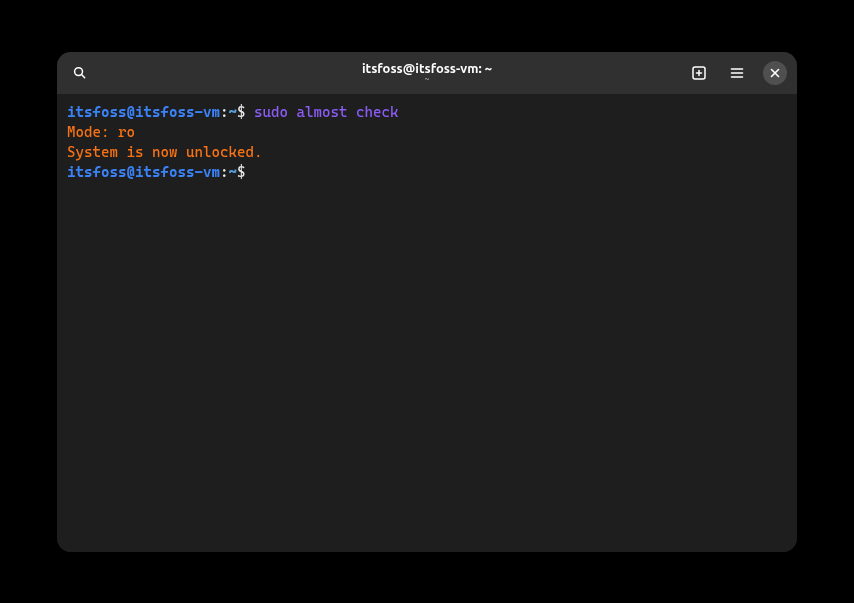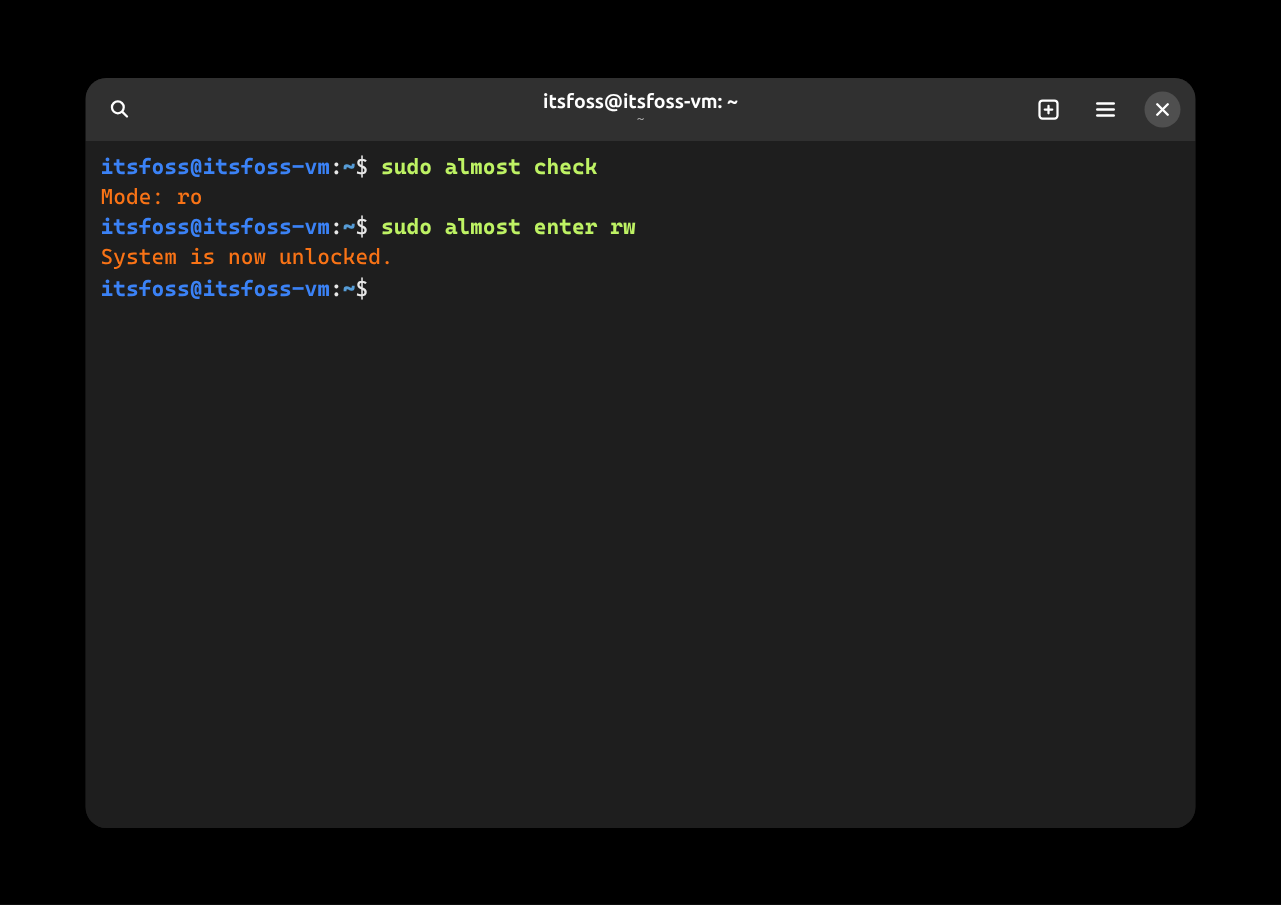--- a/index.html
+++ b/index.html
@@ -123,22 +123,21 @@
     .prompt-path {
       color: #569cd6;
       font-weight: bold;
     }
     
     .prompt-dollar {
       color: #e8e8e8;
     }
     
     .cmd {
-      color: #bef264;
-      font-weight: bold;
+      color: #8b5cf6;
     }
     
     .output {
       color: #f97316;
     }
     
     svg {
       display: block;
     }
   </style>
@@ -182,18 +181,17 @@
           <line x1="1.5" y1="1.5" x2="8.5" y2="8.5" stroke="#fff" stroke-width="1.6" stroke-linecap="round"></line>
           <line x1="8.5" y1="1.5" x2="1.5" y2="8.5" stroke="#fff" stroke-width="1.6" stroke-linecap="round"></line>
         </svg>
       </div>
     </div>
   </div>
 
   <div class="terminal-body">
     <div class="line"><span class="prompt-user">itsfoss@itsfoss-vm</span><span class="prompt-colon">:</span><span class="prompt-path">~</span><span class="prompt-dollar">$ </span><span class="cmd">sudo almost check</span></div>
     <div class="line output">Mode: ro</div>
-    <div class="line"><span class="prompt-user">itsfoss@itsfoss-vm</span><span class="prompt-colon">:</span><span class="prompt-path">~</span><span class="prompt-dollar">$ </span><span class="cmd">sudo almost enter rw</span></div>
     <div class="line output">System is now unlocked.</div>
     <div class="line"><span class="prompt-user">itsfoss@itsfoss-vm</span><span class="prompt-colon">:</span><span class="prompt-path">~</span><span class="prompt-dollar">$ </span><span class="cmd"></span></div>
   </div>
 
 </div>
 
 </body></html>

